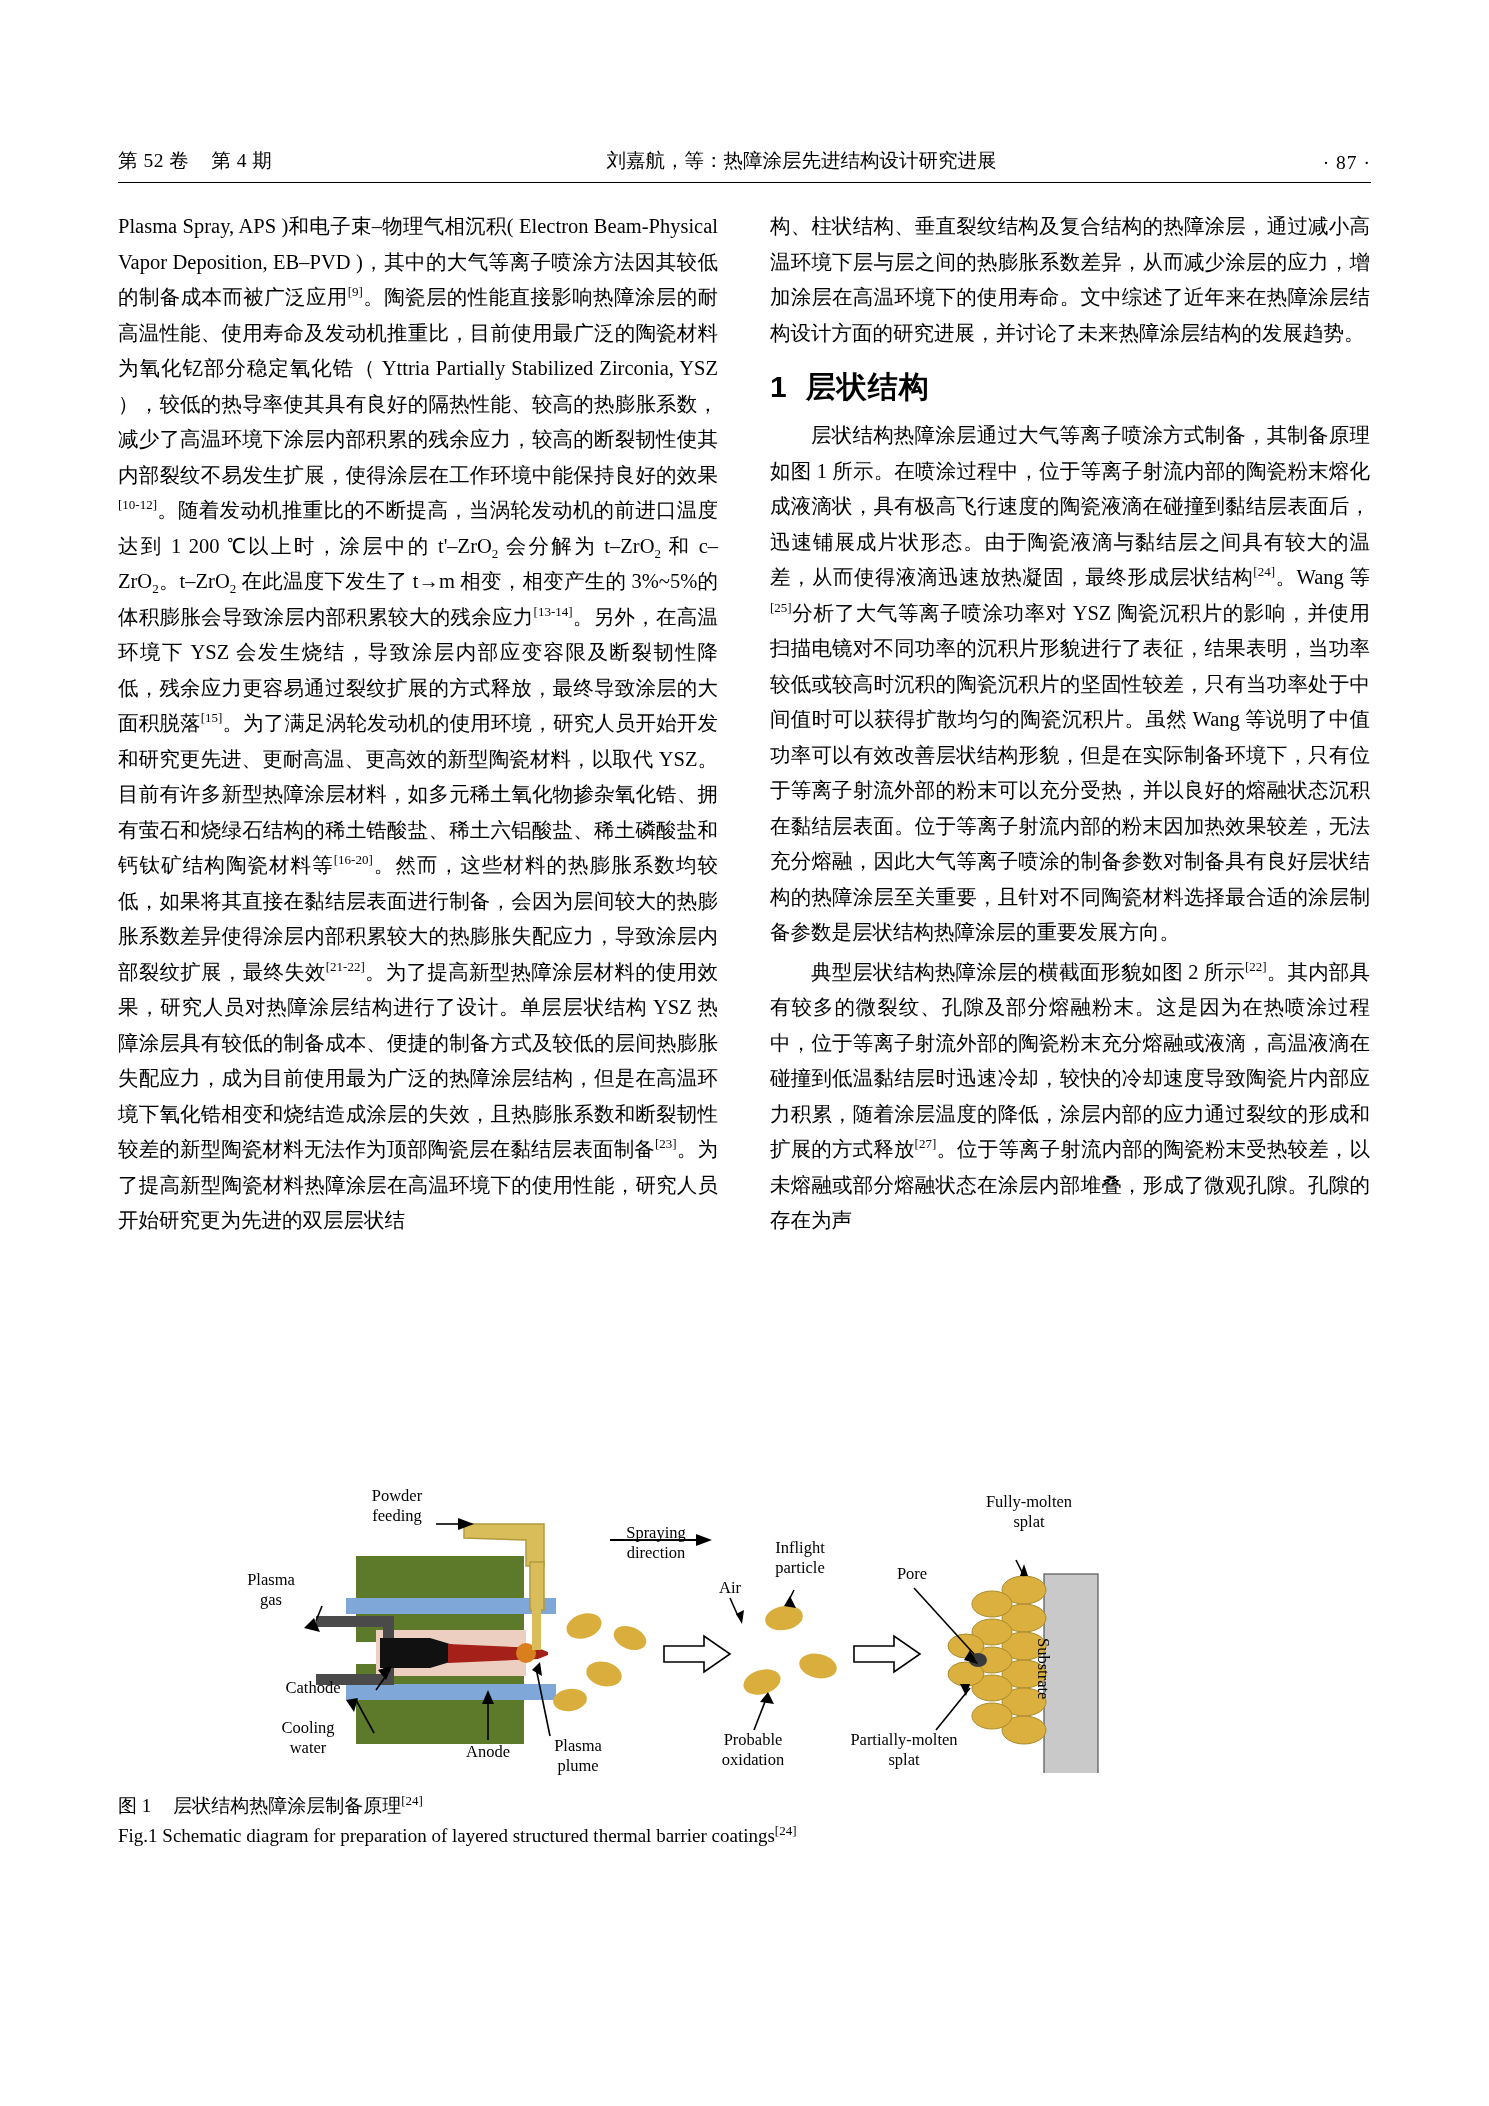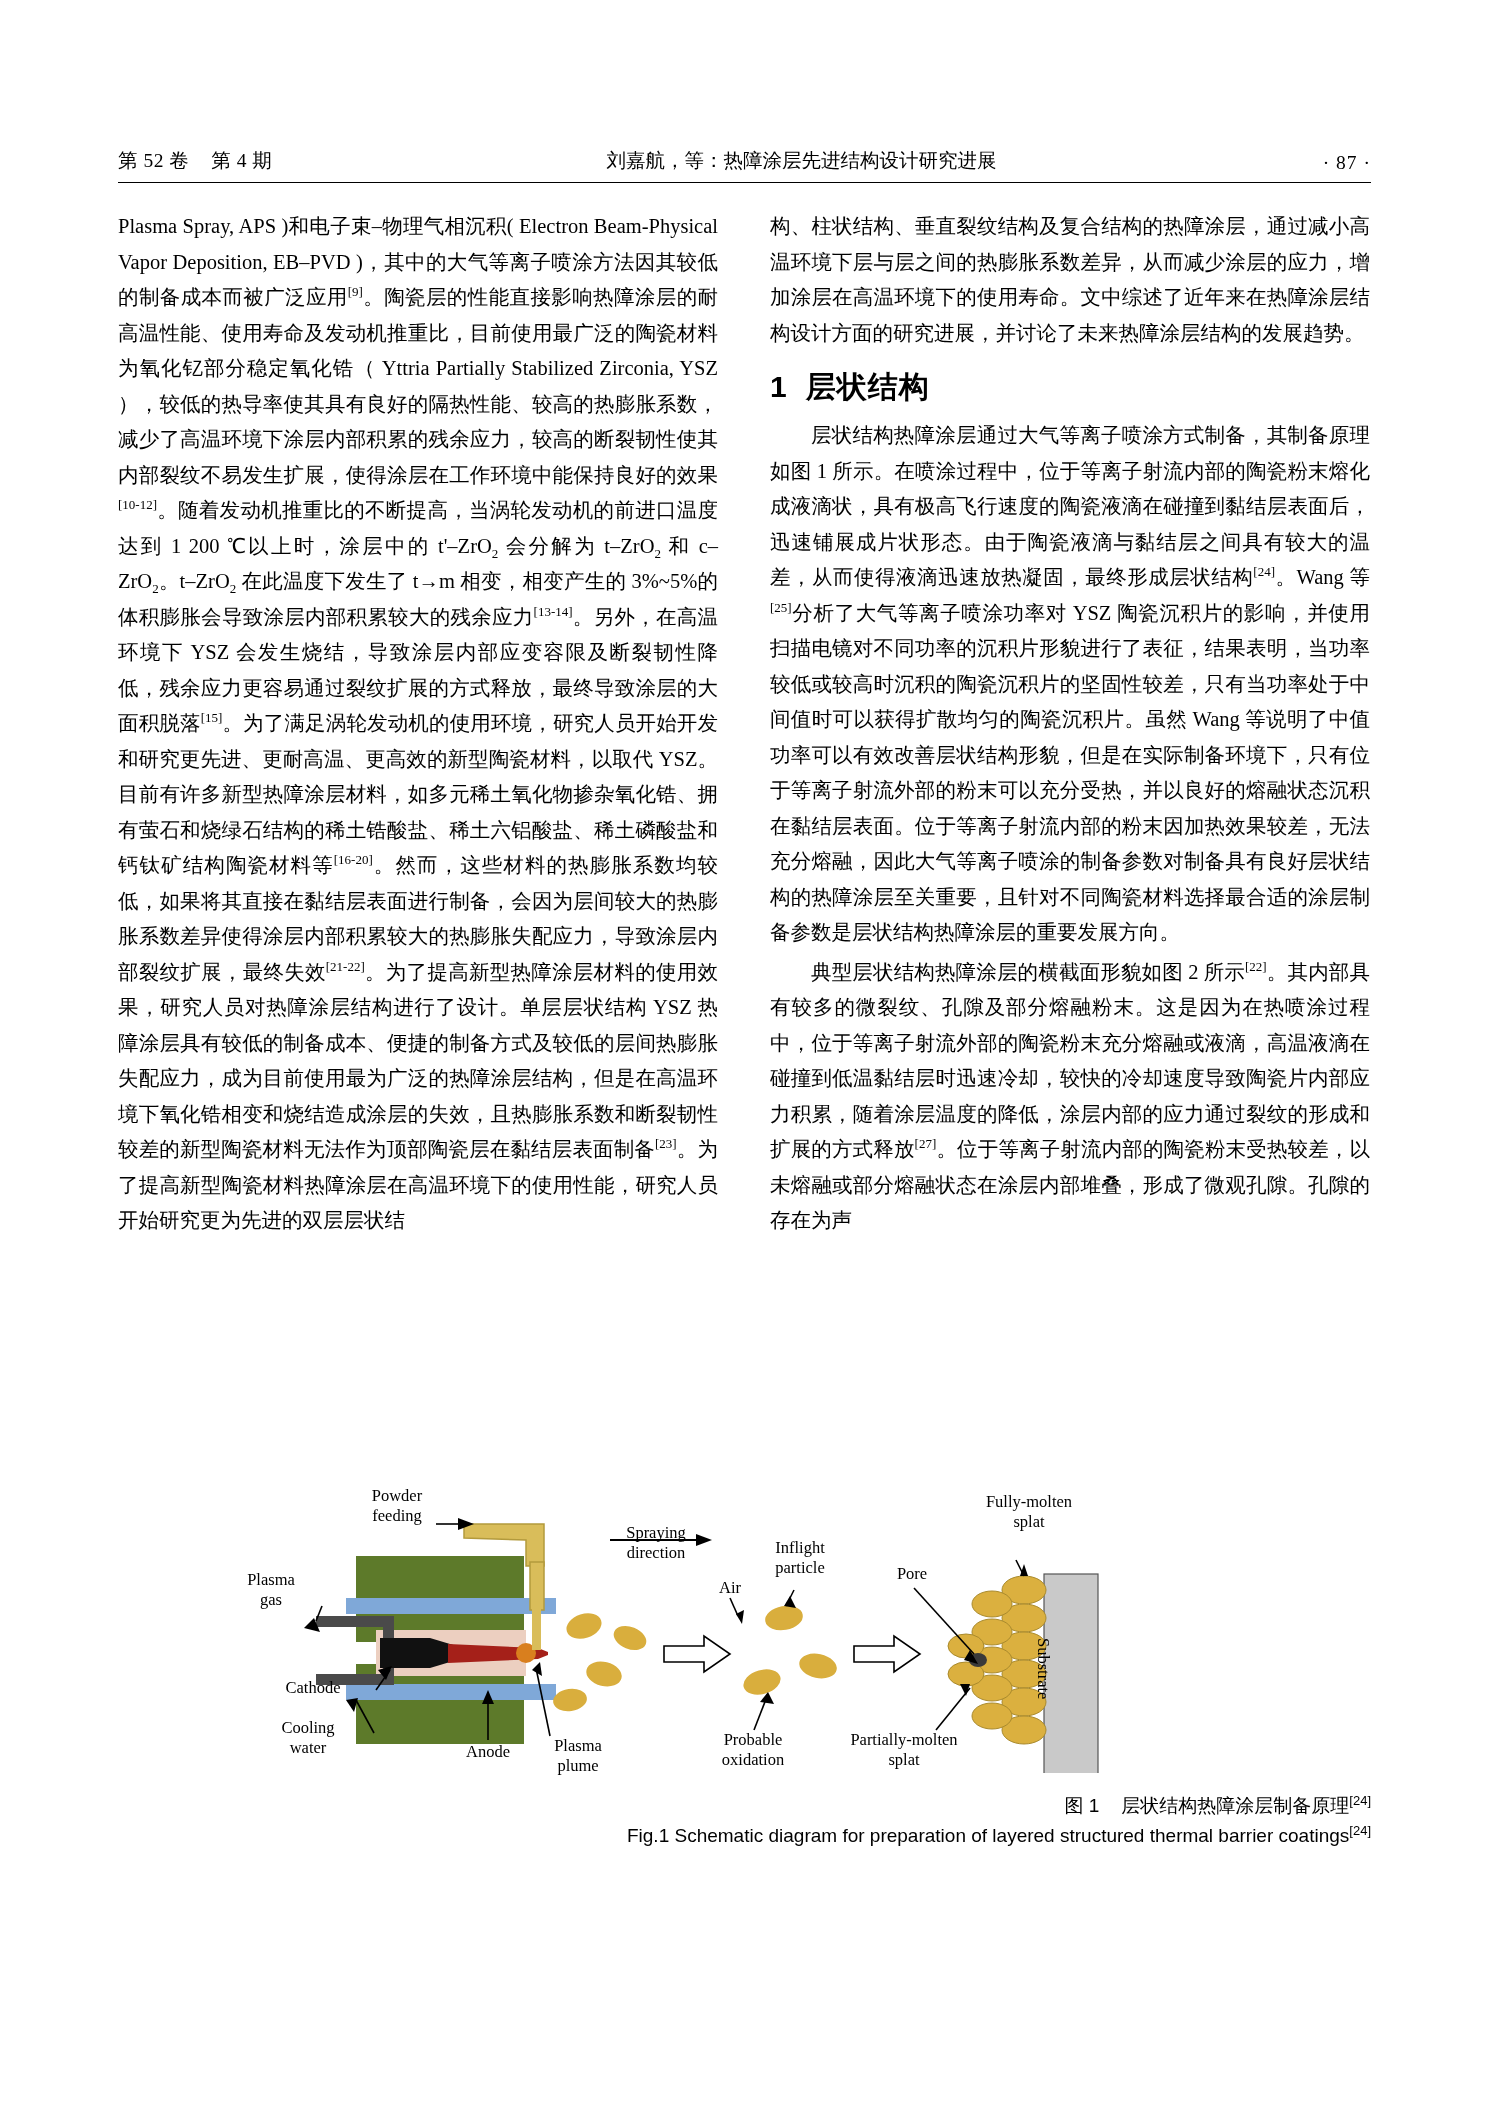--- a/index.html
+++ b/index.html
@@ -77,24 +77,24 @@
     left:118px;
     top:1478px;
     width:1253px;
   }
   .fig-canvas {
     position:relative;
     width:1253px;
     height:295px;
   }
   .cap {
-    text-align:right;
+    text-align:left;
     font-size:19px;
     line-height:30px;
-    font-family:Liberation Sans, sans-serif;
+    font-family:Liberation Serif, serif;
   }
   .cap.cn { margin-top:18px; }
   .cap.cn .t { margin-left:22px; }
   .lbl {
     position:absolute;
     font-size:16.5px;
     line-height:20px;
     font-family:"Liberation Serif", serif;
     text-align:center;
     white-space:nowrap;

